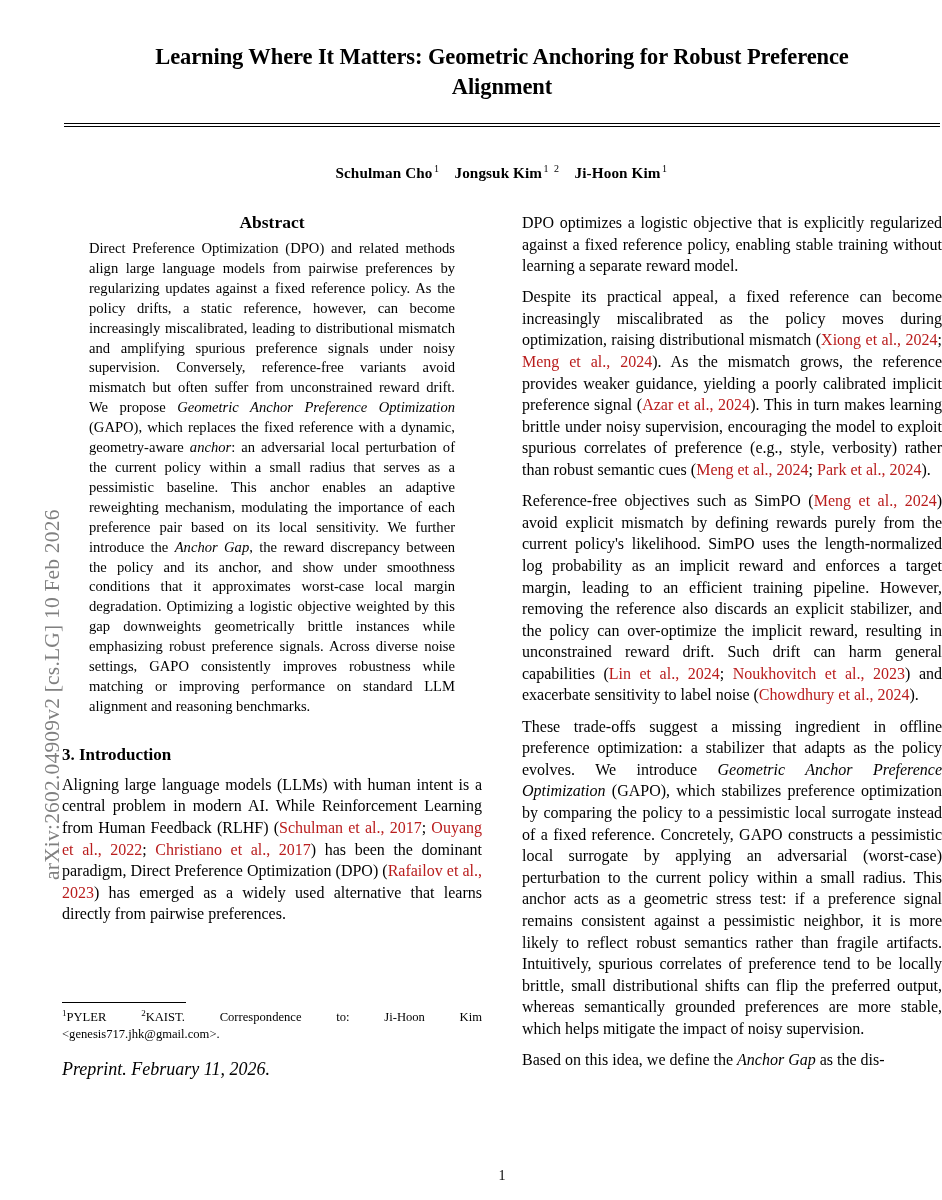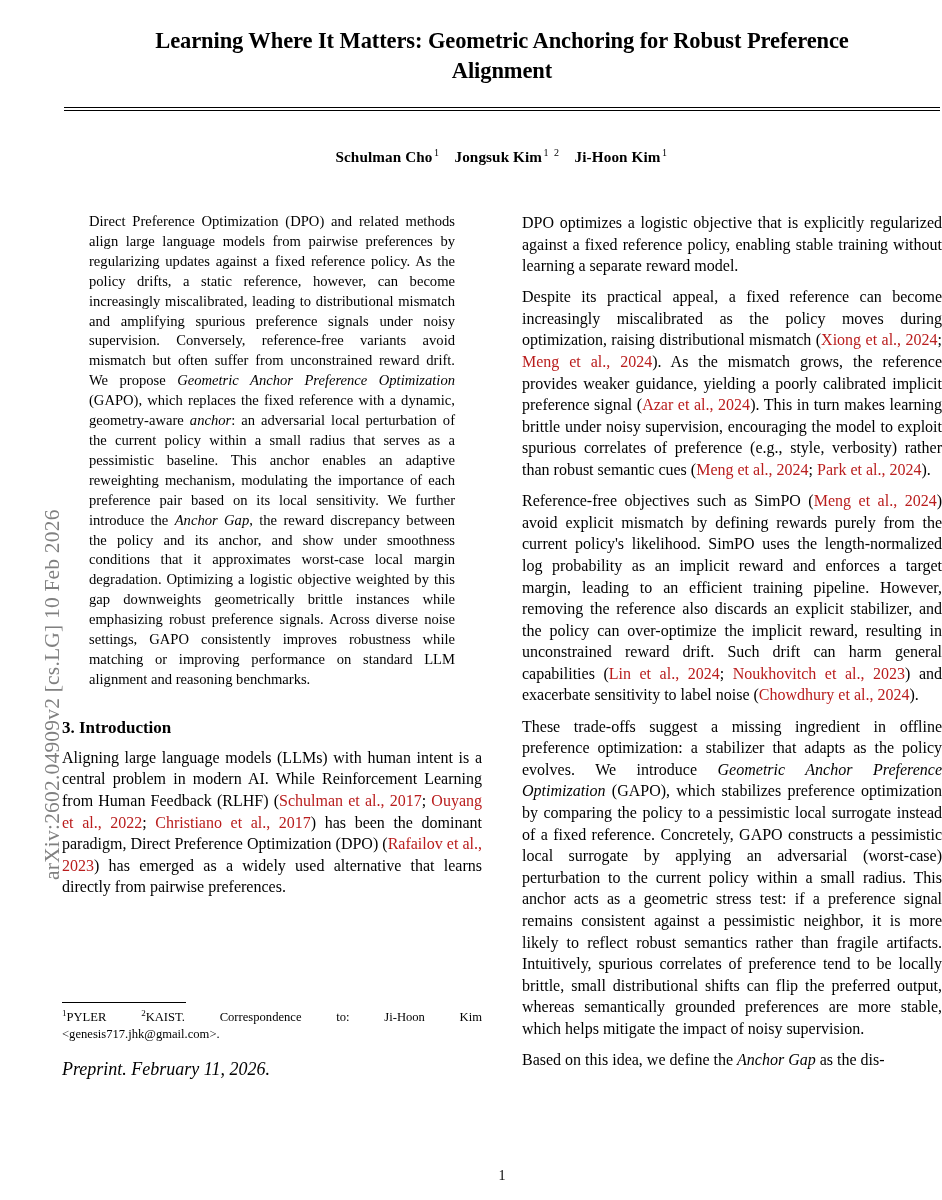--- a/index.html
+++ b/index.html
@@ -43,21 +43,21 @@
   .page {
     position: absolute;
     left: 62px;
     top: 0;
     width: 880px;
     height: 1200px;
   }
 
   
   .title-block {
-    padding-top: 26px;
+    padding-top: 42px;
   }
   .paper-title {
     font-size: 22.5px;
     font-weight: bold;
     line-height: 1.32;
     text-align: center;
     margin: 0 auto;
     width: 760px;
     letter-spacing: -0.1px;
   }
@@ -187,20 +187,21 @@
     <div class="rule-double"></div>
     <div class="authors">
       <span class="au"><span>Schulman Cho</span><sup>1</sup></span><span class="sep"></span><span class="au"><span>Jongsuk Kim</span><sup>1 2</sup></span><span class="sep"></span><span class="au"><span>Ji-Hoon Kim</span><sup>1</sup></span>
     </div>
   </div>
 
   <div class="columns">
 
     <div class="col col-left">
 
+      <h2 class="abstract-head">Abstract</h2>
       <div class="abstract-body">Direct Preference Optimization (DPO) and related methods align large language models from pairwise preferences by regularizing updates against a fixed reference policy. As the policy drifts, a static reference, however, can become increasingly miscalibrated, leading to distributional mismatch and amplifying spurious preference signals under noisy supervision. Conversely, reference-free variants avoid mismatch but often suffer from unconstrained reward drift. We propose <em>Geometric Anchor Preference Optimization</em> (GAPO), which replaces the fixed reference with a dynamic, geometry-aware <em>anchor</em>: an adversarial local perturbation of the current policy within a small radius that serves as a pessimistic baseline. This anchor enables an adaptive reweighting mechanism, modulating the importance of each preference pair based on its local sensitivity. We further introduce the <em>Anchor Gap</em>, the reward discrepancy between the policy and its anchor, and show under smoothness conditions that it approximates worst-case local margin degradation. Optimizing a logistic objective weighted by this gap downweights geometrically brittle instances while emphasizing robust preference signals. Across diverse noise settings, GAPO consistently improves robustness while matching or improving performance on standard LLM alignment and reasoning benchmarks.</div>
 
       <h2 class="section-head">3. Introduction</h2>
       <p class="body">Aligning large language models (LLMs) with human intent is a central problem in modern AI. While Reinforcement Learning from Human Feedback (RLHF) (<span class="cite">Schulman et al., 2017</span>; <span class="cite">Ouyang et al., 2022</span>; <span class="cite">Christiano et al., 2017</span>) has been the dominant paradigm, Direct Preference Optimization (DPO) (<span class="cite">Rafailov et al., 2023</span>) has emerged as a widely used alternative that learns directly from pairwise preferences.</p>
 
       <div class="footnote-wrap">
         <div class="footnote-rule"></div>
         <p class="footnote"><sup>1</sup>PYLER <sup>2</sup>KAIST. Correspondence to: Ji-Hoon Kim &lt;genesis717.jhk@gmail.com&gt;.</p>
         <p class="preprint">Preprint. February 11, 2026.</p>
       </div>

